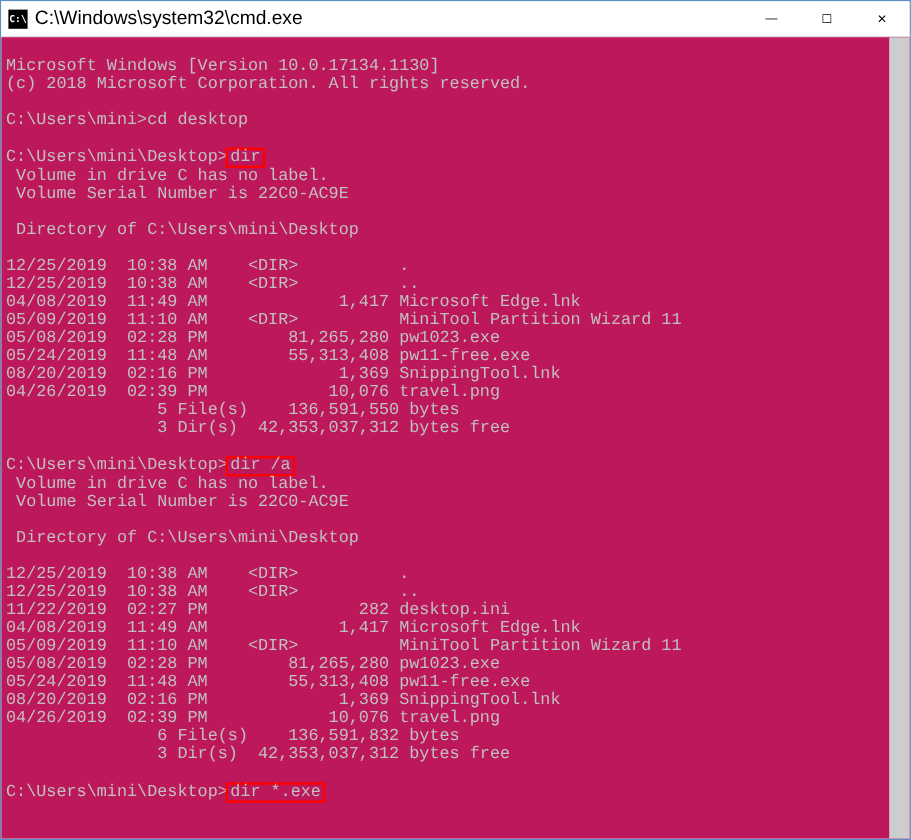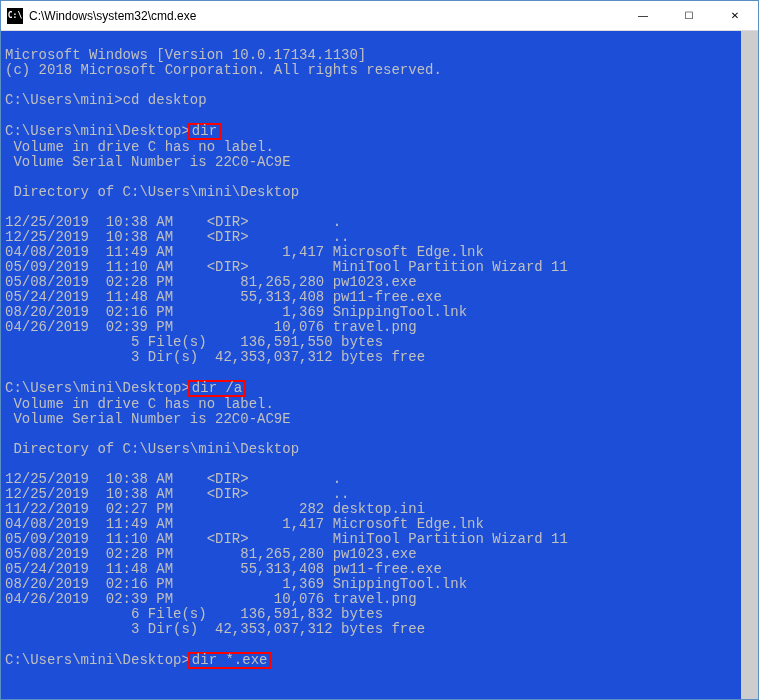--- a/index.html
+++ b/index.html
@@ -30,21 +30,21 @@
       display: flex;
       align-items: center;
       justify-content: center;
       color: #fff;
       font-size: 8px;
       font-weight: bold;
       margin-right: 6px;
     }
     .title-text {
       font-family: "Segoe UI", Tahoma, sans-serif;
-      font-size: 12px;
+      font-size: 16px;
       color: #000;
       flex: 1;
     }
     .win-controls {
       display: flex;
       height: 100%;
     }
     .win-btn {
       width: 46px;
       height: 100%;
@@ -54,21 +54,21 @@
       font-family: "Segoe UI", sans-serif;
       font-size: 10px;
       color: #000;
     }
     .win-btn.close {
       width: 46px;
     }
     .console {
       width: 100%;
       height: calc(100% - 30px);
-      background: #1d4ed8;
+      background: #be185d;
       color: #c0c0c0;
       font-family: Consolas, "Courier New", monospace;
       font-size: 14px;
       line-height: 15px;
       padding: 2px 4px;
       white-space: pre;
       position: relative;
       overflow: hidden;
     }
     .scrollbar {

